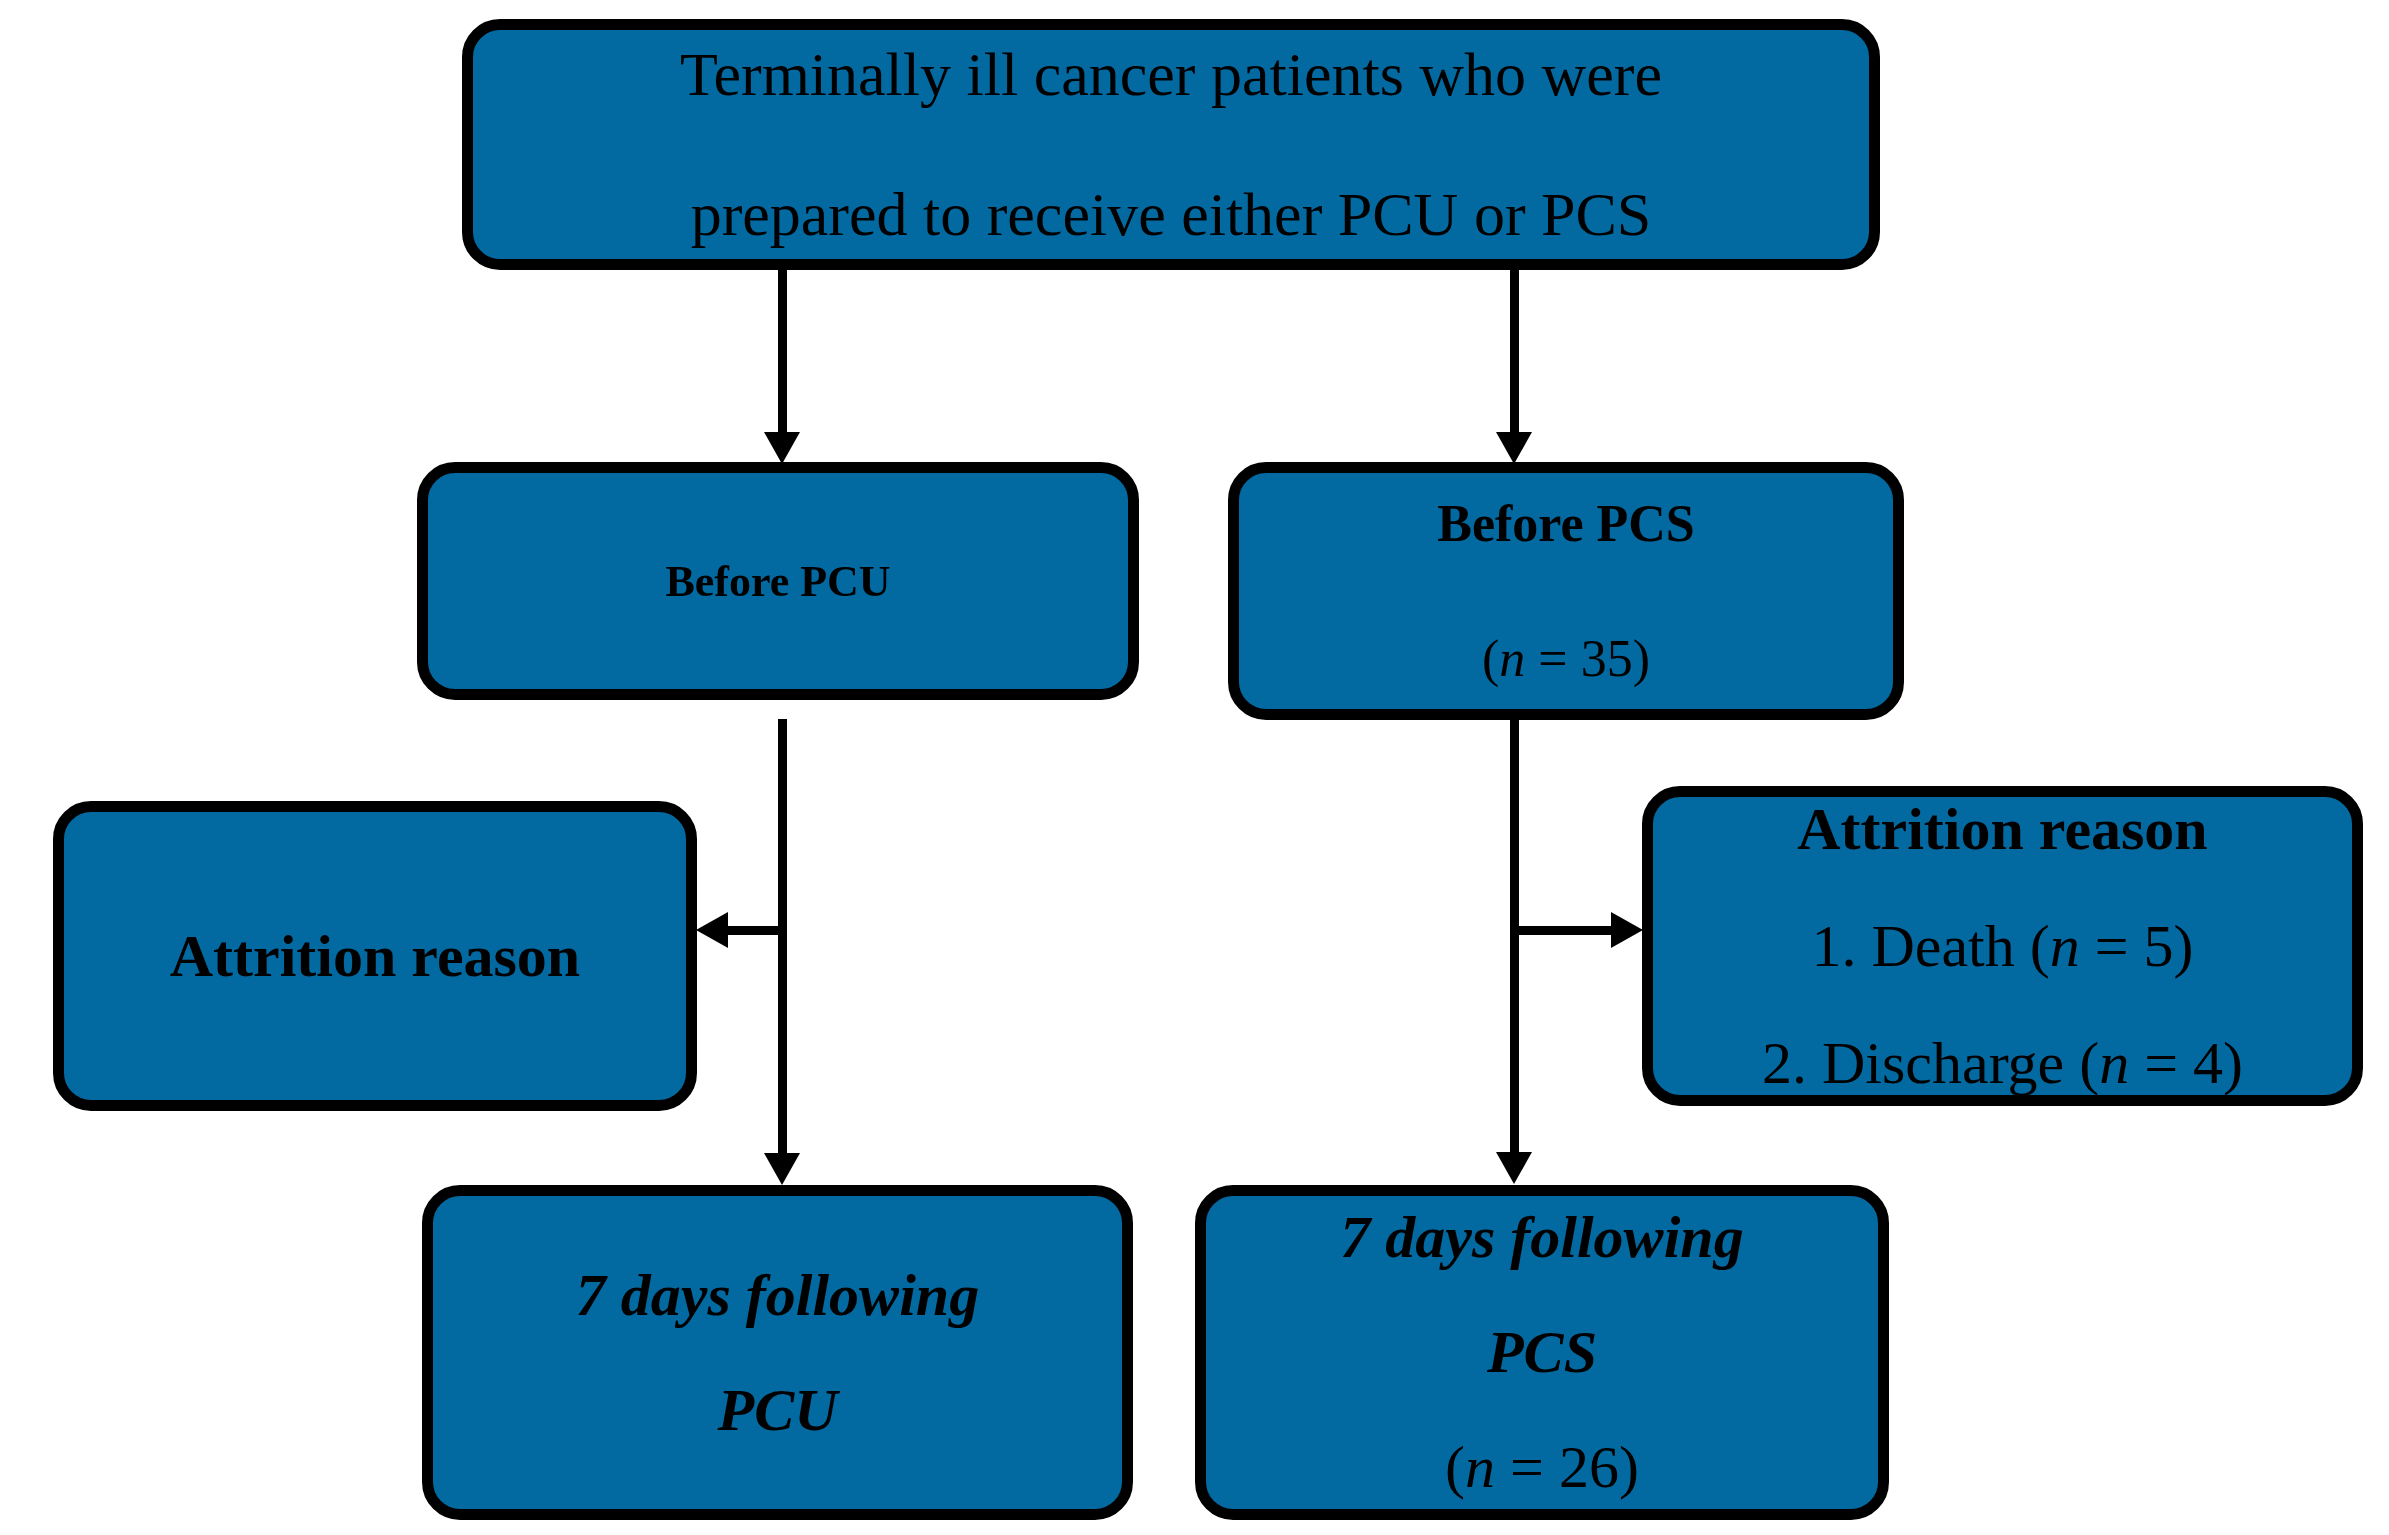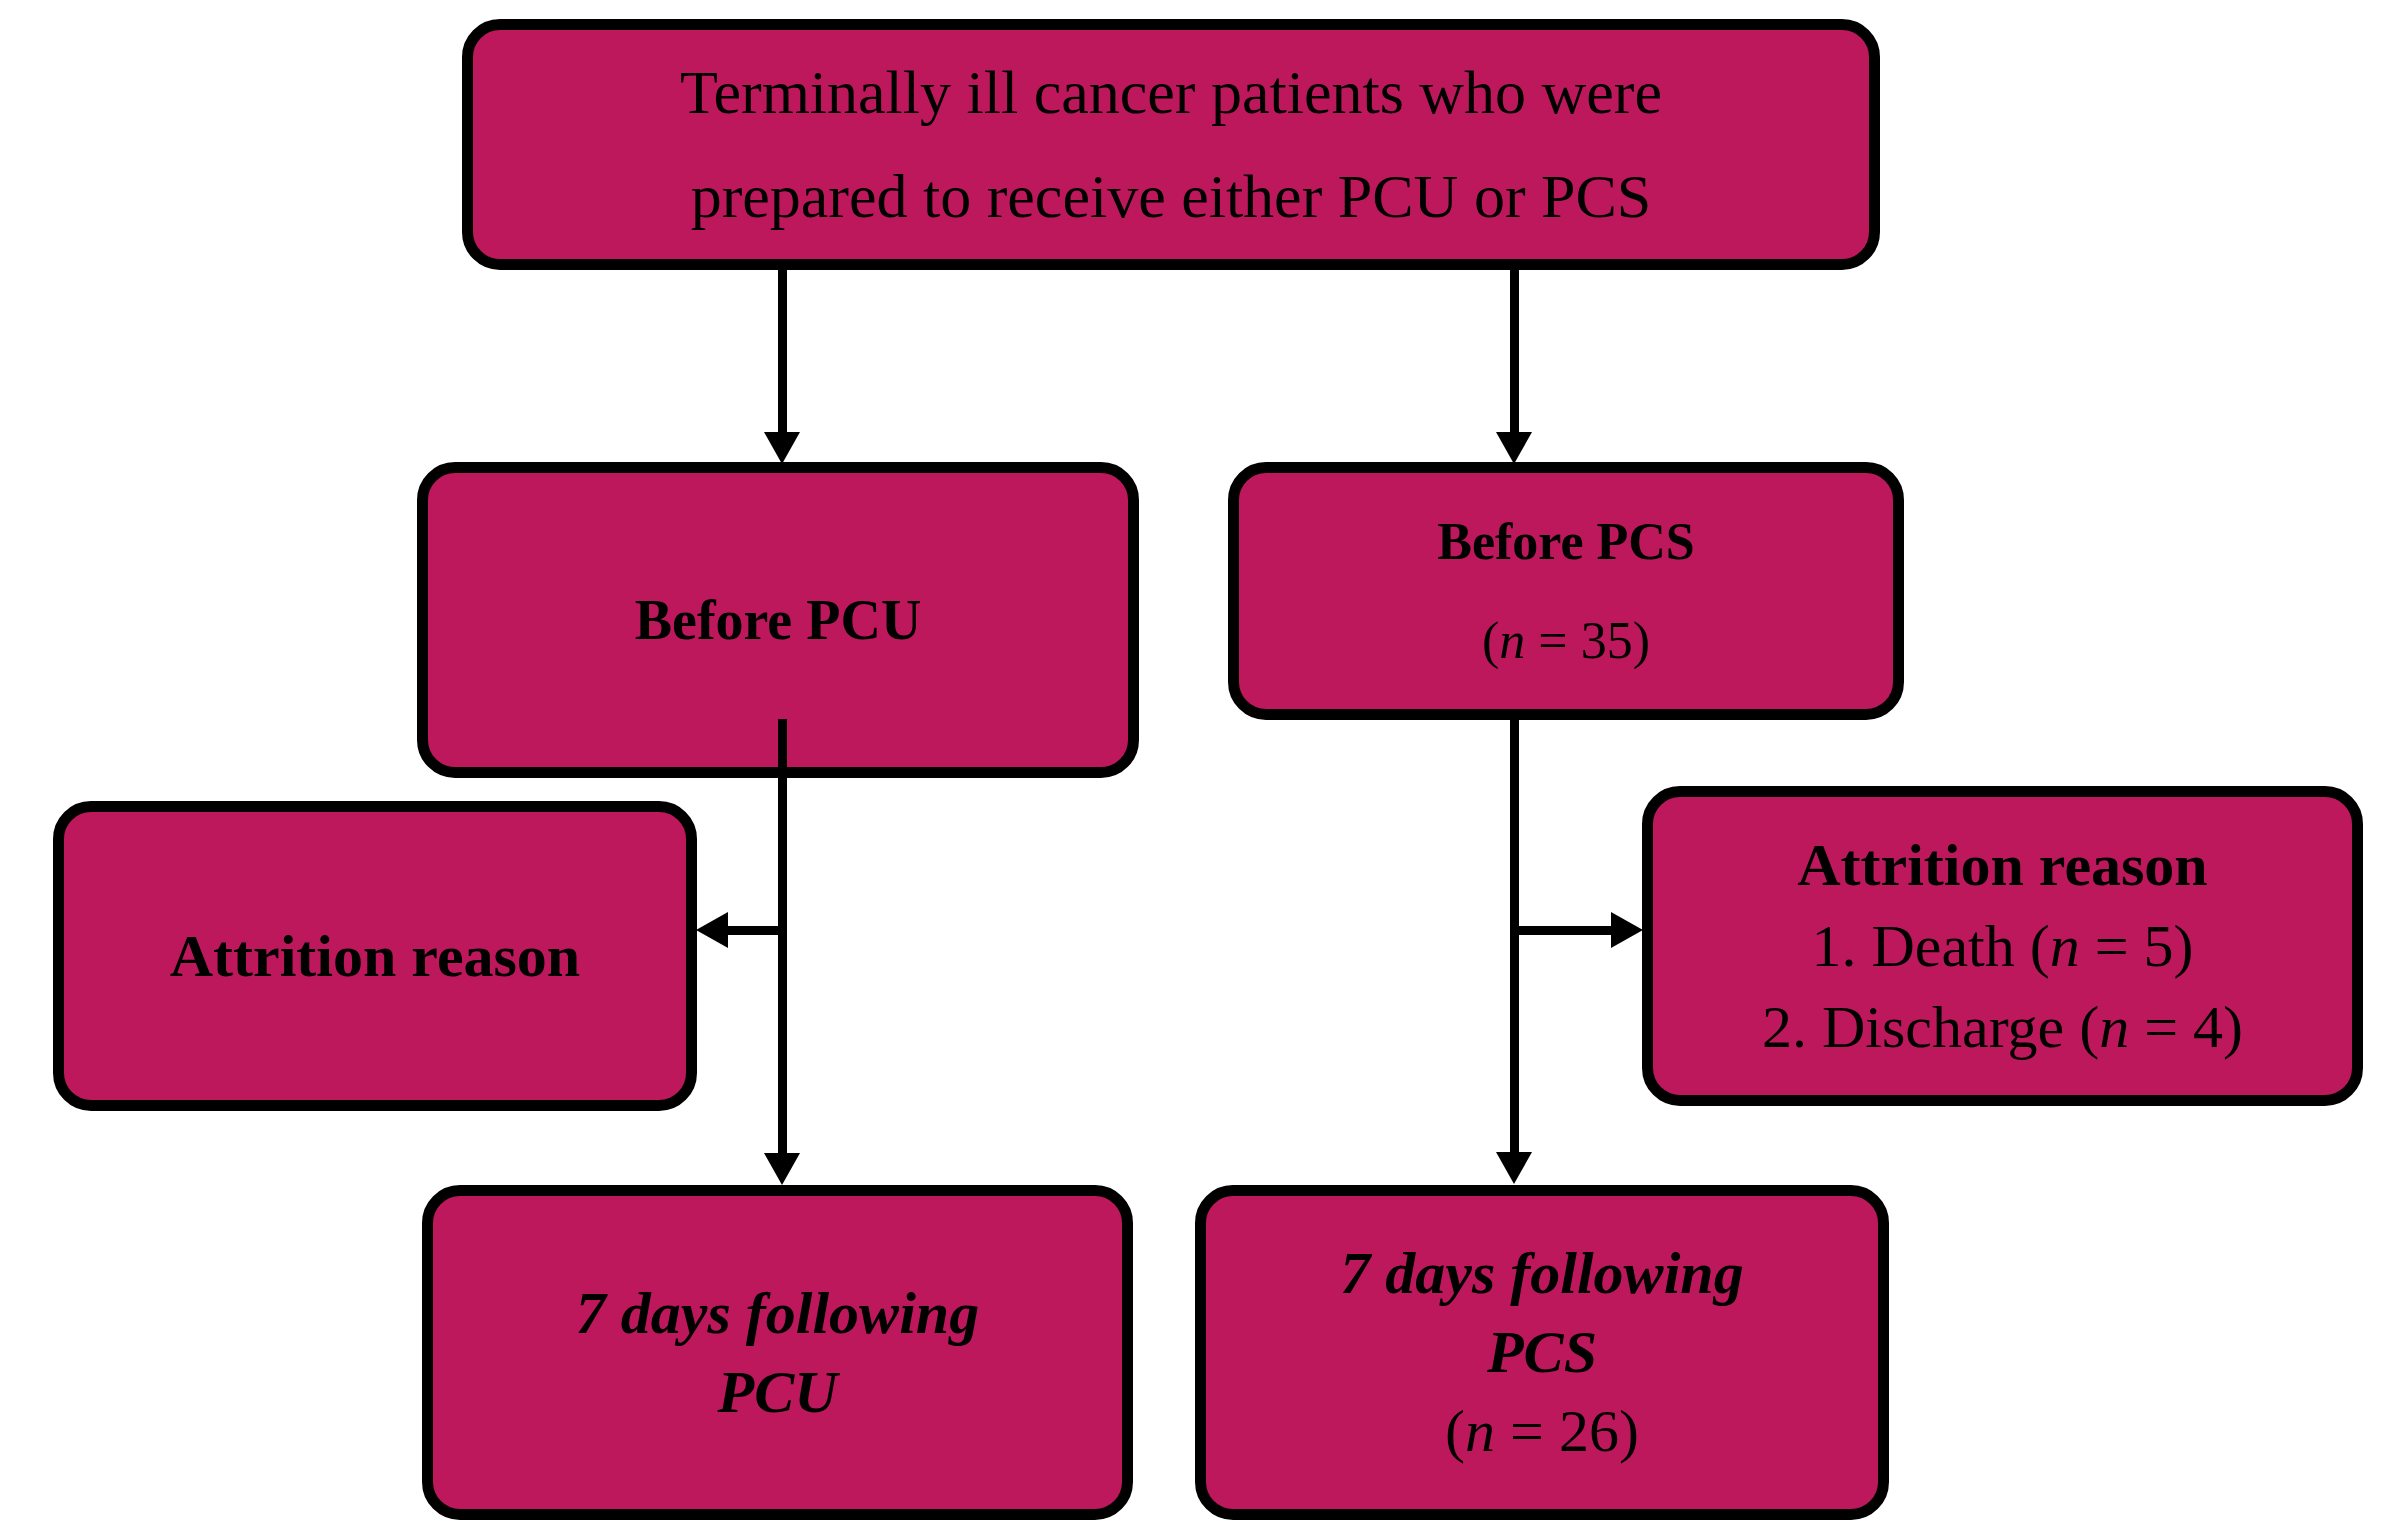--- a/index.html
+++ b/index.html
@@ -9,33 +9,34 @@
     background:#ffffff;
     font-family:"Liberation Serif","DejaVu Serif",serif;
     color:#000;
     overflow:hidden;
   }
   .box{
     position:absolute;
     box-sizing:border-box;
     border:11.2px solid #000;
     border-radius:38px;
-    background:#be185d;
+    background:#0369a1;
     display:flex;
     flex-direction:column;
     align-items:center;
     justify-content:center;
     text-align:center;
+    gap:36px;
   }
   .bold{font-weight:bold;font-style:italic;}
   i{font-style:italic;}
 
   
   #top-box{left:462px;top:18.6px;width:1418px;height:251px;font-size:62px;line-height:104px;}
-  #before-pcu{left:417px;top:462px;width:722px;height:316px;font-size:56px;line-height:99px;}
+  #before-pcu{left:417px;top:462px;width:722px;height:238px;font-size:44px;line-height:99px;}
   #before-pcs{left:1228px;top:462px;width:676px;height:258px;font-size:52px;line-height:99px;}
   #attrition-pcu{left:53px;top:801px;width:644px;height:310px;font-size:60px;line-height:88px;}
   #attrition-pcs{left:1642px;top:786px;width:721px;height:320px;font-size:60px;line-height:81px;}
   #followup-pcu{left:422px;top:1185px;width:711px;height:335px;font-size:60px;line-height:79px;}
   #followup-pcs{left:1195px;top:1185px;width:694px;height:335px;font-size:60px;line-height:79px;}
   .box .title{font-weight:bold;}
   .box .count{font-weight:normal;}
 
   
   .vline,.hline{position:absolute;background:#000;}

